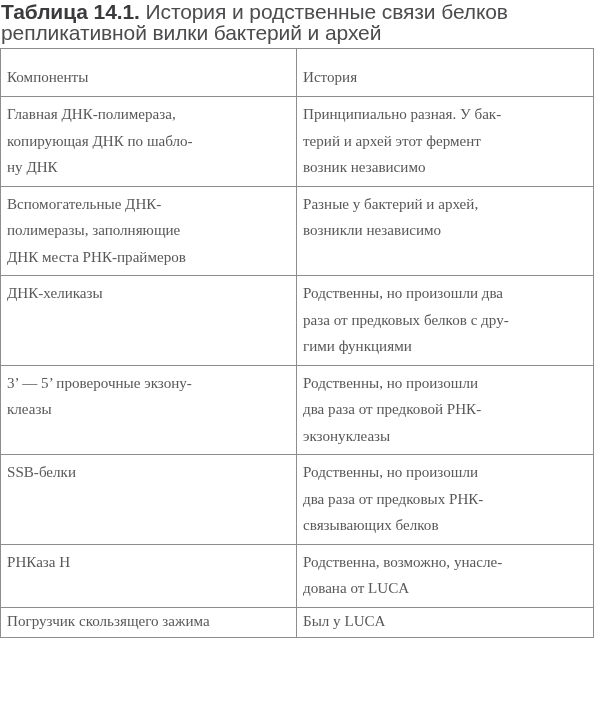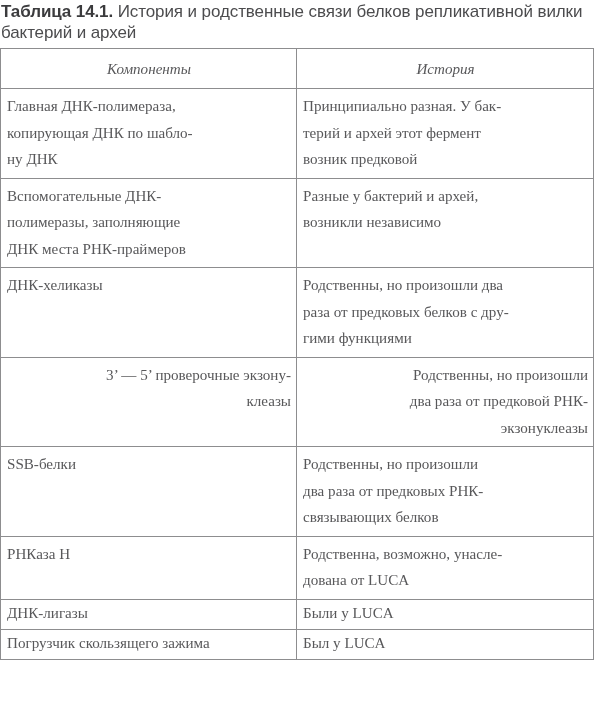--- a/index.html
+++ b/index.html
@@ -20,21 +20,21 @@
   .page {
     position: relative;
     width: 600px;
     height: 725px;
     box-sizing: border-box;
   }
 
   
   .caption {
     font-family: "Liberation Sans", "DejaVu Sans", sans-serif;
-    font-size: 17px;
+    font-size: 21px;
     line-height: 21px;
     color: #4c4c4e;
     padding: 1px 6px 0 1px;
     letter-spacing: -0.1px;
     width: 596px;
     box-sizing: border-box;
   }
   .caption .lead {
     font-weight: bold;
     color: #3b3b3d;
@@ -57,41 +57,40 @@
     vertical-align: top;
     padding: 4px 5px 5px 6px;
     font-weight: normal;
     font-size: 15.1px;
     line-height: 26.5px;
     color: #58585a;
     box-sizing: border-box;
     overflow: hidden;
   }
   table.t th {
-    text-align: center;
+    text-align: left;
     height: 32px;
-    padding-top: 6px;
+    padding-top: 14px;
     line-height: 28px;
-    font-style: italic;
   }
   td.c1, th.c1 { width: 296px; }
   td.c2, th.c2 { width: 297px; }
 
   
   tr.last td.c1 { width: 299px; }
   tr.last td.c2 { width: 294px; }
 
   .cellline { display: block; white-space: nowrap; }
 
   
   tr.r0 td { height: 88px; }
   tr.r1 td { height: 62px; }
   tr.r2 td { height: 83px; margin-left: 20px; }
   tr.r3 td { height: 87px; }
-  tr.r4 td { height: 86px; text-align: right; }
+  tr.r4 td { height: 86px; }
   tr.r5 td { height: 87px; font-family: Liberation Serif, serif; }
   tr.r6 td { height: 58px; margin-top: 20px; }
   tr.r7 td { height: 30px; }
   tr.r8 td { height: 30px; }
   tr.r9 td { height: 30px; }
   tr.r7 td, tr.r8 td, tr.r9 td { line-height: 21px; padding-top: 3px; }
 </style>
 </head>
 <body>
 
@@ -113,21 +112,21 @@
 
         <tr class="r0">
           <td class="c1">
             <span class="cellline">Главная ДНК-полимераза,</span>
             <span class="cellline">копирующая ДНК по шабло-</span>
             <span class="cellline">ну ДНК</span>
           </td>
           <td class="c2">
             <span class="cellline">Принципиально разная. У бак-</span>
             <span class="cellline">терий и архей этот фермент</span>
-            <span class="cellline">возник предковой</span>
+            <span class="cellline">возник независимо</span>
           </td>
         </tr>
 
 
         <tr class="r2">
           <td class="c1">
             <span class="cellline">Вспомогательные ДНК-</span>
             <span class="cellline">полимеразы, заполняющие</span>
             <span class="cellline">ДНК места РНК-праймеров</span>
           </td>
@@ -174,28 +173,20 @@
         <tr class="r6">
           <td class="c1">
             <span class="cellline">РНКаза H</span>
           </td>
           <td class="c2">
             <span class="cellline">Родственна, возможно, унасле-</span>
             <span class="cellline">дована от LUCA</span>
           </td>
         </tr>
 
-        <tr class="r7">
-          <td class="c1">
-            <span class="cellline">ДНК-лигазы</span>
-          </td>
-          <td class="c2">
-            <span class="cellline">Были у LUCA</span>
-          </td>
-        </tr>
 
 
         <tr class="r9 last">
           <td class="c1">
             <span class="cellline">Погрузчик скользящего зажима</span>
           </td>
           <td class="c2">
             <span class="cellline">Был у LUCA</span>
           </td>
         </tr>

